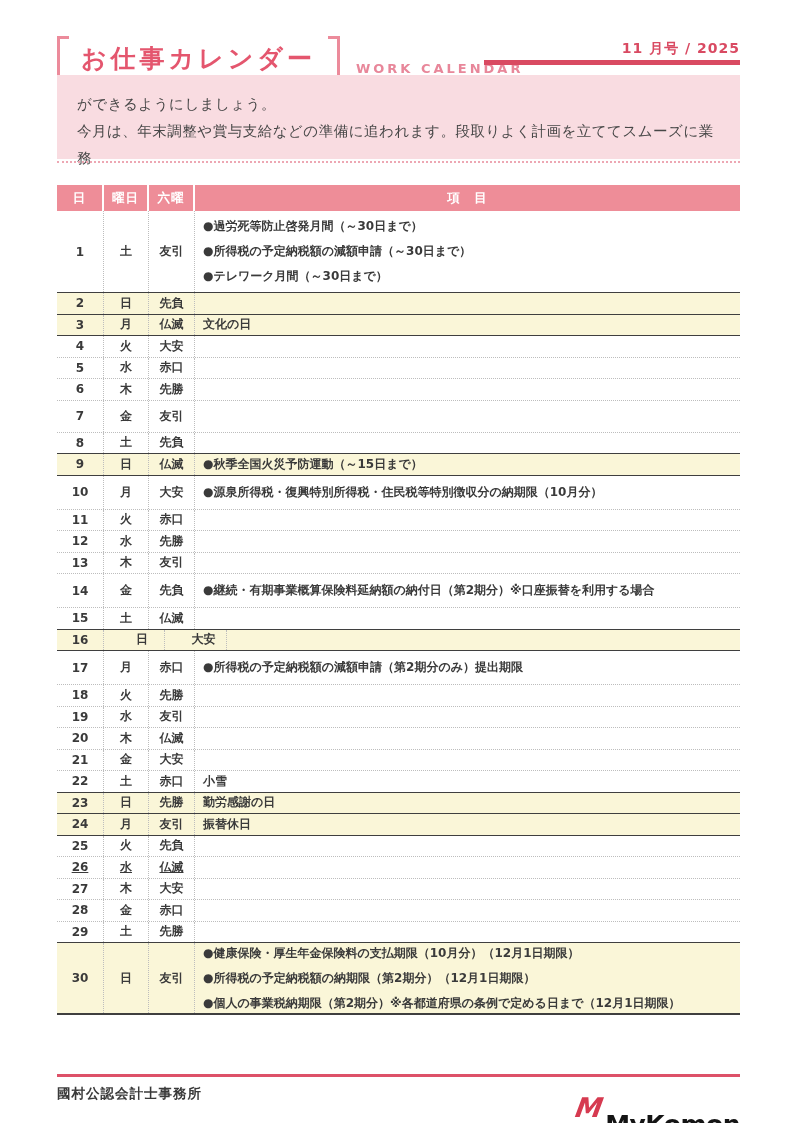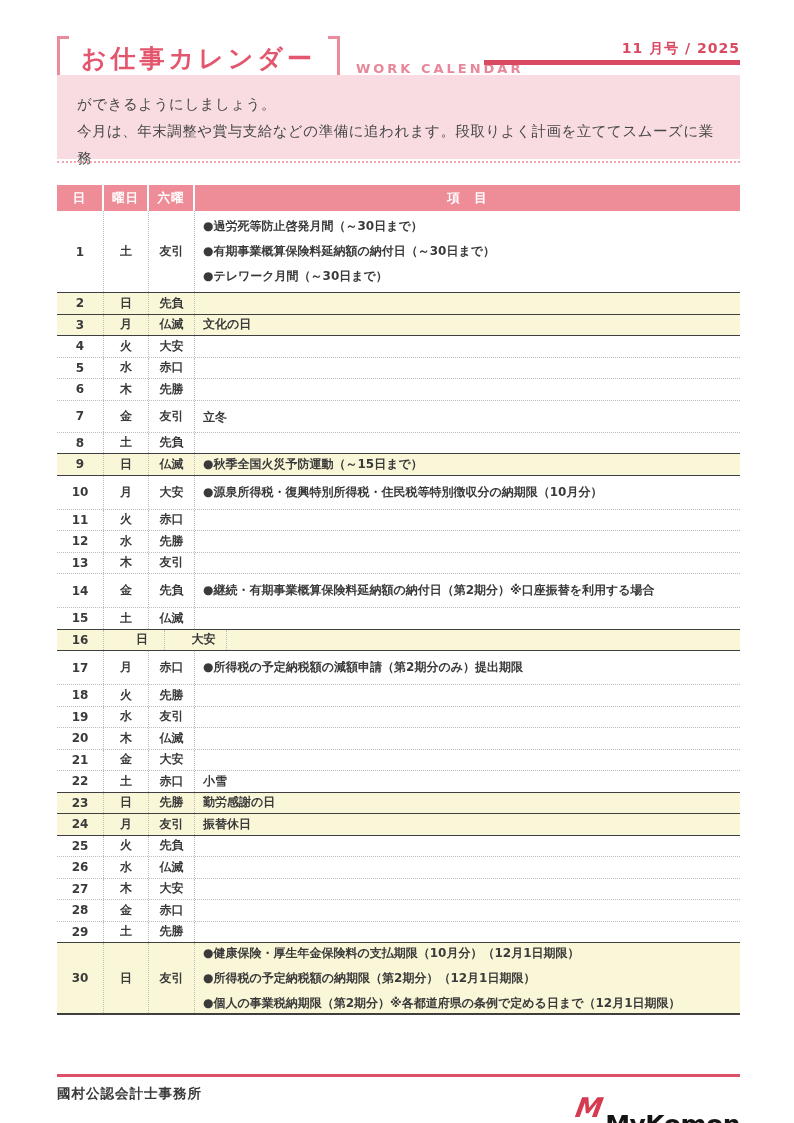--- a/index.html
+++ b/index.html
@@ -133,21 +133,21 @@
         <div class="hc c-rk sep">六曜</div>
         <div class="hc c-items">項　目</div>
       </div>
     <div id="cal-body">
         <div class="cal-row" style="height: 82px; border-bottom: 1px solid rgb(63, 63, 63);">
           <div class="cell c-day">1</div>
           <div class="cell c-wd">土</div>
           <div class="cell c-rk">友引</div>
           <div class="c-items">
             <div class="item-line">●過労死等防止啓発月間（～30日まで）</div>
-            <div class="item-line">●有期事業概算保険料延納額の納付日（～30日まで）</div>
+            <div class="item-line">●所得税の予定納税額の減額申請（～30日まで）</div>
             <div class="item-line">●テレワーク月間（～30日まで）</div>
           </div>
         </div>
         <div class="cal-row hl" style="height: 21.5px; border-bottom: 1px solid rgb(63, 63, 63);">
           <div class="cell c-day">2</div>
           <div class="cell c-wd">日</div>
           <div class="cell c-rk">先負</div>
           <div class="c-items"></div>
         </div>
         <div class="cal-row hl" style="height: 21.5px; border-bottom: 1px solid rgb(63, 63, 63);">
@@ -173,23 +173,20 @@
         <div class="cal-row" style="height: 21.5px; border-bottom: 1px dotted rgb(189, 189, 189);">
           <div class="cell c-day">6</div>
           <div class="cell c-wd">木</div>
           <div class="cell c-rk">先勝</div>
           <div class="c-items"></div>
         </div>
         <div class="cal-row" style="height: 32px; border-bottom: 1px dotted rgb(189, 189, 189);">
           <div class="cell c-day">7</div>
           <div class="cell c-wd">金</div>
           <div class="cell c-rk">友引</div>
-          <div class="c-items top">
-            <div class="item-line">立冬</div>
-          </div>
         </div>
         <div class="cal-row" style="height: 21.5px; border-bottom: 1px solid rgb(63, 63, 63);">
           <div class="cell c-day">8</div>
           <div class="cell c-wd">土</div>
           <div class="cell c-rk">先負</div>
           <div class="c-items"></div>
         </div>
         <div class="cal-row hl" style="height: 21.5px; border-bottom: 1px solid rgb(63, 63, 63);">
           <div class="cell c-day">9</div>
           <div class="cell c-wd">日</div>
@@ -299,21 +296,21 @@
           <div class="c-items">
             <div class="item-line">振替休日</div>
           </div>
         </div>
         <div class="cal-row" style="height: 21.5px; border-bottom: 1px dotted rgb(189, 189, 189);">
           <div class="cell c-day">25</div>
           <div class="cell c-wd">火</div>
           <div class="cell c-rk">先負</div>
           <div class="c-items"></div>
         </div>
-        <div class="cal-row" style="height: 21.5px; border-bottom: 1px dotted rgb(189, 189, 189);">
+        <div class="cal-row" style="height: 21.5px; border-bottom: 1px dotted rgb(189, 189, 189); text-decoration: underline;">
           <div class="cell c-day">26</div>
           <div class="cell c-wd">水</div>
           <div class="cell c-rk">仏滅</div>
           <div class="c-items"></div>
         </div>
         <div class="cal-row" style="height: 21.5px; border-bottom: 1px dotted rgb(189, 189, 189);">
           <div class="cell c-day">27</div>
           <div class="cell c-wd">木</div>
           <div class="cell c-rk">大安</div>
           <div class="c-items"></div>

